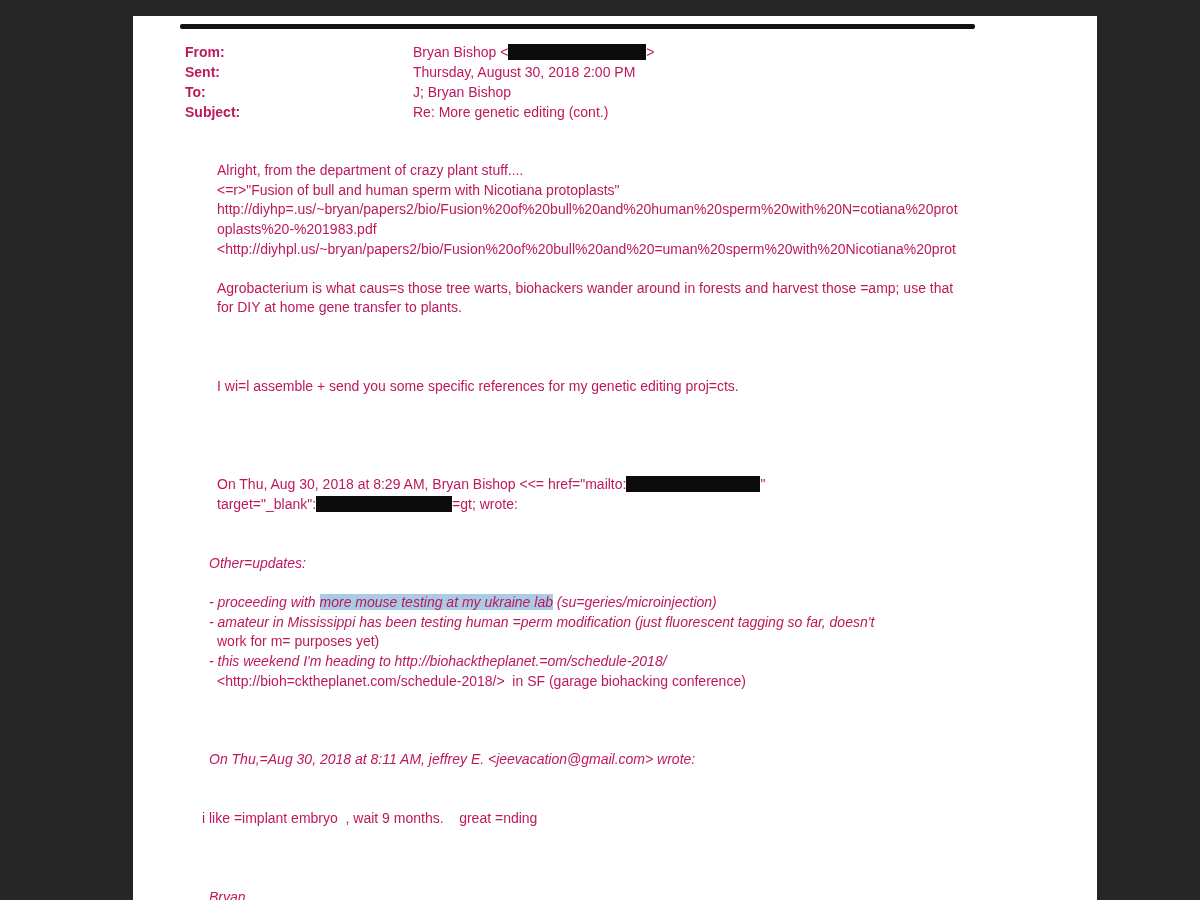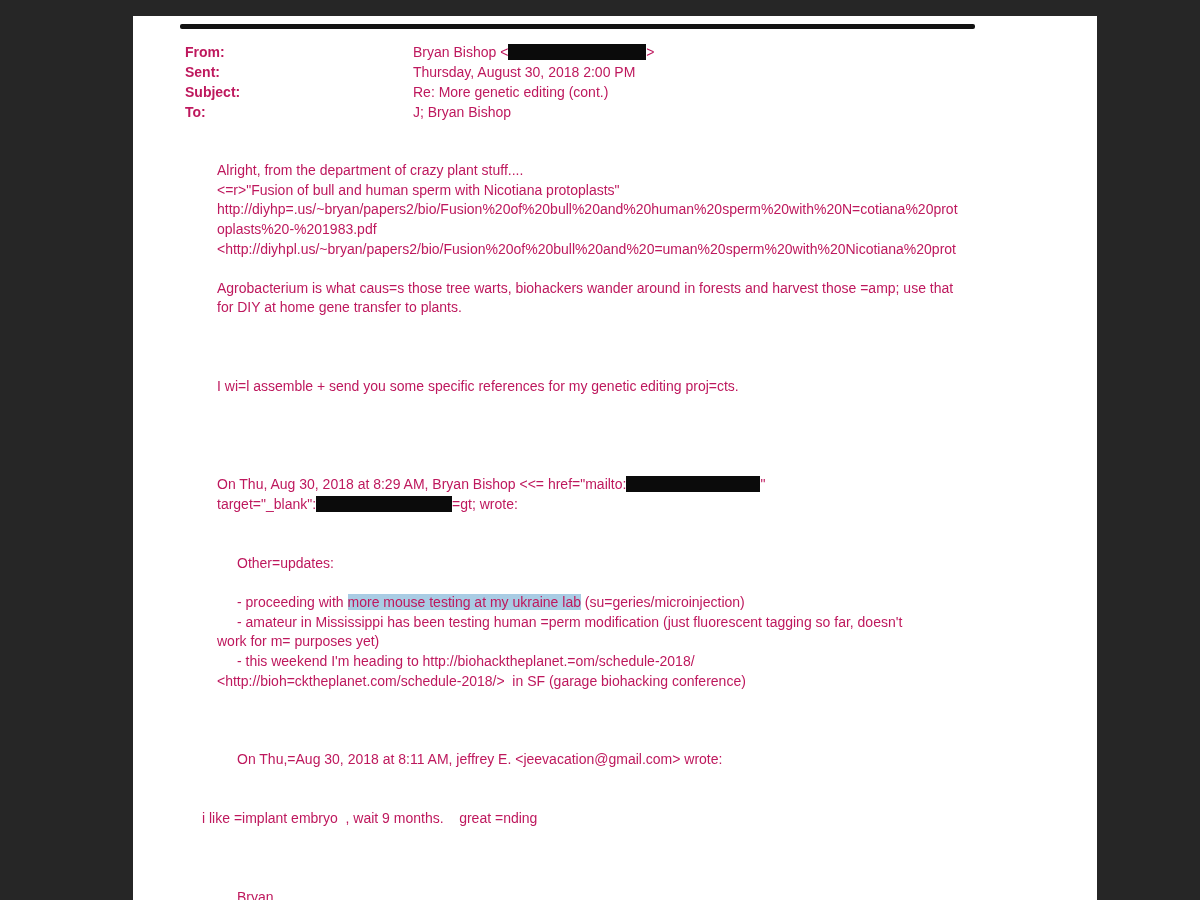--- a/index.html
+++ b/index.html
@@ -62,21 +62,21 @@
     top: 145px;
     width: 892px;
     font-size: 14px;
   }
   .line {
     height: 19.65px;
     line-height: 19.65px;
     white-space: pre;
     padding-left: 84px;
   }
-  .line.indent-1 { padding-left: 104px; }
+  .line.indent-1 { padding-left: 76px; font-style: italic; }
   .line.indent-2 { padding-left: 69px; }
   .redaction {
     display: inline-block;
     height: 16px;
     background: #0b0b0b;
     vertical-align: -3px;
   }
   .hl {
     background: #a9cce4;
   }
@@ -90,26 +90,26 @@
     <div class="header-fields">
         <div class="header-row">
           <span class="header-label">From:</span>
           <span class="header-value"><span>Bryan Bishop &lt;</span><span class="redaction" style="width: 138px; background: rgb(11, 11, 11);"></span><span>&gt;</span></span>
         </div>
         <div class="header-row">
           <span class="header-label">Sent:</span>
           <span class="header-value"><span>Thursday, August 30, 2018 2:00 PM</span></span>
         </div>
         <div class="header-row">
+          <span class="header-label">To:</span>
+          <span class="header-value"><span>J; Bryan Bishop</span></span>
+        </div>
+        <div class="header-row">
           <span class="header-label">Subject:</span>
           <span class="header-value"><span>Re: More genetic editing (cont.)</span></span>
-        </div>
-        <div class="header-row">
-          <span class="header-label">To:</span>
-          <span class="header-value"><span>J; Bryan Bishop</span></span>
         </div>
       </div>
     <div class="email-body">
         <div class="line indent-0"><span>Alright, from the department of crazy plant stuff....</span></div>
         <div class="line indent-0"><span>&lt;=r&gt;"Fusion of bull and human sperm with Nicotiana protoplasts"</span></div>
         <div class="line indent-0"><span>http://diyhp=.us/~bryan/papers2/bio/Fusion%20of%20bull%20and%20human%20sperm%20with%20N=cotiana%20prot</span></div>
         <div class="line indent-0"><span>oplasts%20-%201983.pdf</span></div>
         <div class="line indent-0"><span>&lt;http://diyhpl.us/~bryan/papers2/bio/Fusion%20of%20bull%20and%20=uman%20sperm%20with%20Nicotiana%20prot</span></div>
         <div class="line indent-0">&nbsp;</div>
         <div class="line indent-0"><span>Agrobacterium is what caus=s those tree warts, biohackers wander around in forests and harvest those =amp; use that</span></div>

